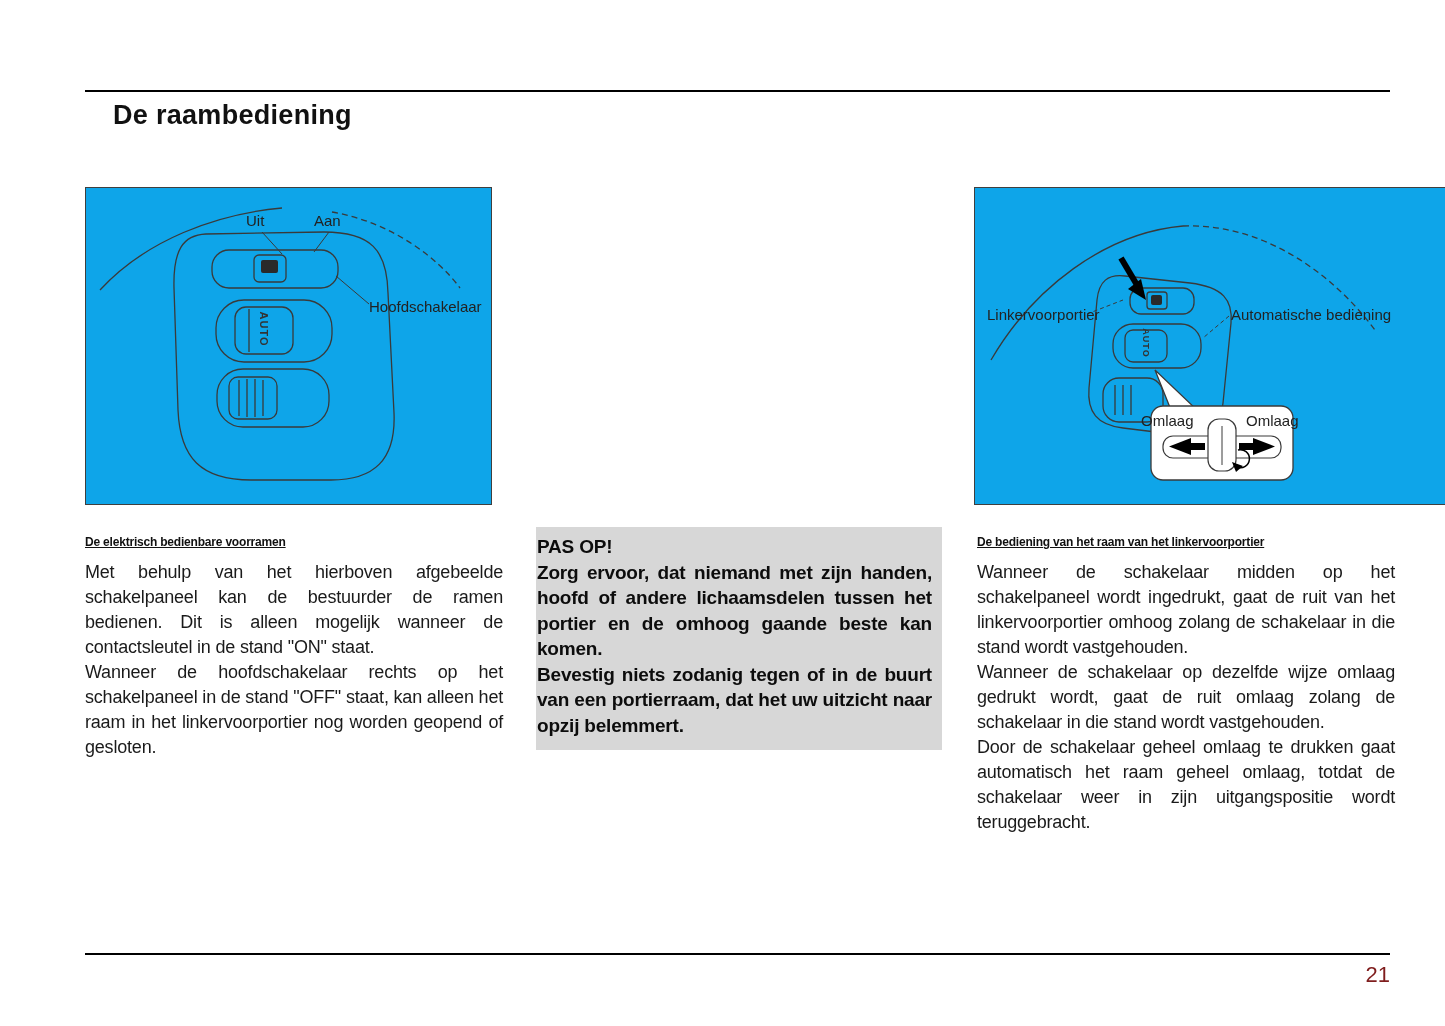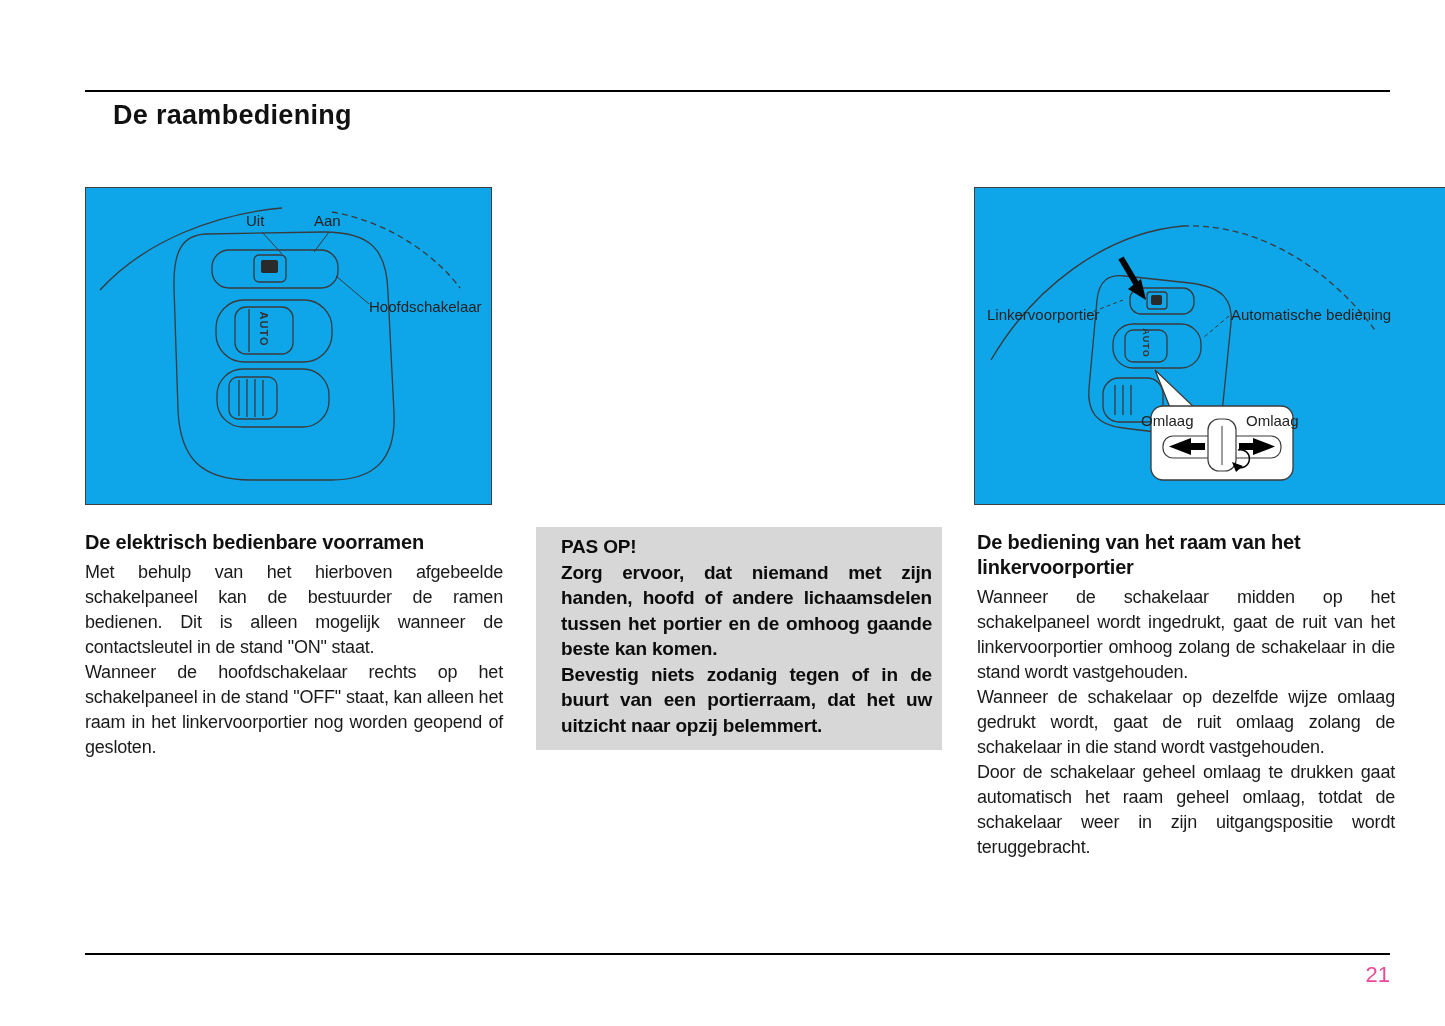--- a/index.html
+++ b/index.html
@@ -32,40 +32,41 @@
   }
   .auto-label {
     position:absolute; font-size:11px; font-weight:bold; color:#333;
     width:40px; text-align:center; letter-spacing:1px;
     transform:rotate(90deg);
   }
   .text-col { position:absolute; top:530px; }
   .col1 { left:85px;  width:418px; }
   .col3 { left:977px; width:418px; }
   .col-heading {
-    font-size:20px; font-weight:bold; line-height:25px; margin-bottom:5px;
+    font-size:12px; font-weight:bold; line-height:25px; margin-bottom:5px;
     letter-spacing:-0.2px;
+    text-decoration:underline;
   }
   .col-body {
     font-size:18px; line-height:25px; text-align:justify;
     white-space:pre-line; letter-spacing:-0.2px; color:#1a1a1a;
   }
   .warning-box {
     position:absolute; left:536px; top:527px; width:406px;
-    background:#d7d7d7; padding:7px 10px 12px 25px;
+    background:#d7d7d7; padding:7px 10px 12px 1px;
     font-weight:bold; font-size:19px; line-height:25.5px;
     letter-spacing:-0.2px; color:#0c0c0c;
   }
   .warning-box p { text-align:justify; }
   .footer-rule {
     position:absolute; left:85px; right:55px; top:953px;
     border-top:2px solid #000;
   }
   .page-number {
-    position:absolute; right:55px; top:962px; font-size:22px; color:#ec4899;
+    position:absolute; right:55px; top:962px; font-size:22px; color:#7f1d1d;
   }
   svg { display:block; }
 </style>
 </head>
 <body>
 
 <div class="page">
 
   <div class="header-rule"></div>
   <div class="page-title">De raambediening</div>

